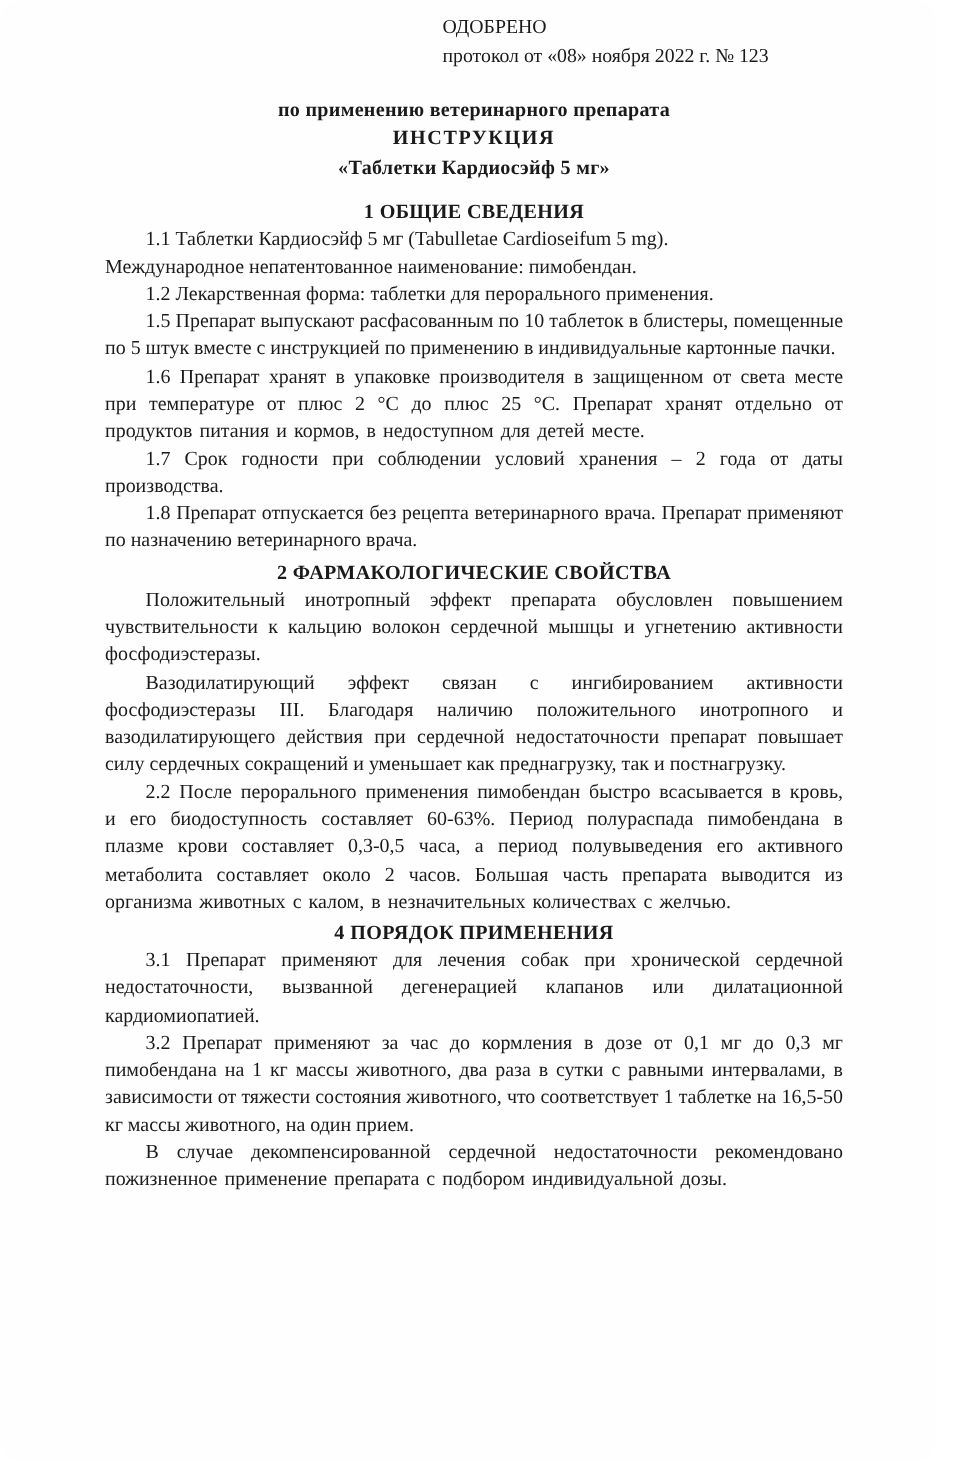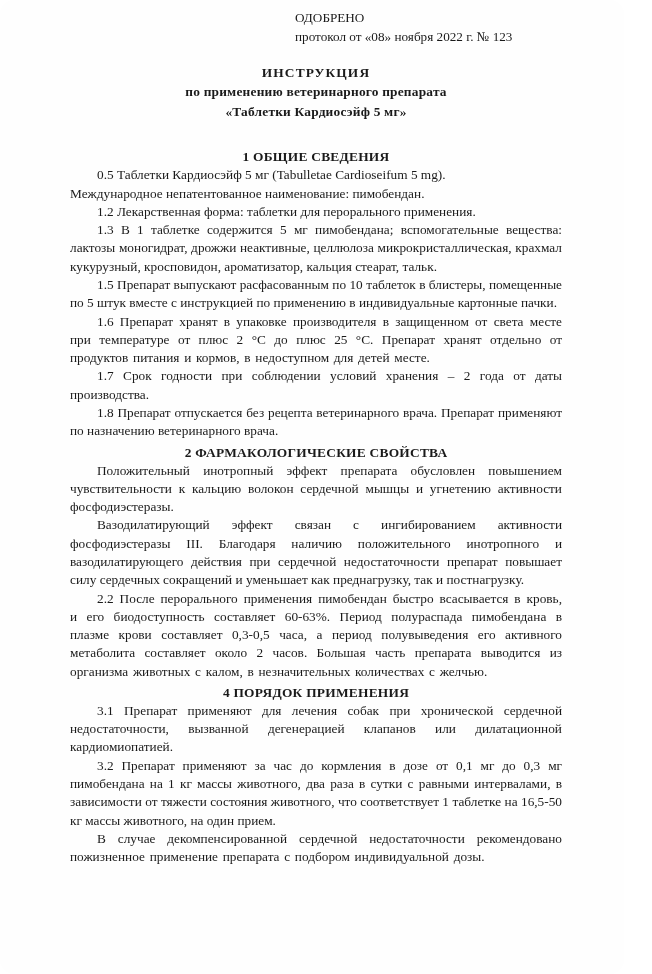--- a/index.html
+++ b/index.html
@@ -48,21 +48,21 @@
     letter-spacing: .2px;
   }
   .doc-title .ln { display: block; }
   .doc-title .ln.main { letter-spacing: 1.1px; }
 
   
   .sec-head {
     text-align: center;
     font-weight: bold;
     font-size: 13.4px;
-    margin-top: 28px;
+    margin-top: 12px;
     margin-bottom: 1px;
     letter-spacing: .25px;
   }
   .sec-head.spaced { margin-top: 4px; }
 
   
   p.para {
     margin: 0;
     font-size: 13.3px;
     line-height: 1.375;
@@ -79,30 +79,29 @@
 <body>
 
 <div class="page">
 
   <div class="approval">
     <span class="ln">ОДОБРЕНО</span>
     <span class="ln">протокол от «08» ноября 2022 г. № 123</span>
   </div>
 
   <div class="doc-title">
+    <span class="ln">по применению ветеринарного препарата</span>
     <span class="ln main">ИНСТРУКЦИЯ</span>
-    <span class="ln">по применению ветеринарного препарата</span>
     <span class="ln">«Таблетки Кардиосэйф 5 мг»</span>
   </div>
 
   <div class="sec-head">1 ОБЩИЕ СВЕДЕНИЯ</div>
-  <p class="para">0.5 Таблетки Кардиосэйф 5 мг (Tabulletae Cardioseifum 5 mg).</p>
+  <p class="para">1.1 Таблетки Кардиосэйф 5 мг (Tabulletae Cardioseifum 5 mg).</p>
   <p class="para noindent">Международное непатентованное наименование: пимобендан.</p>
   <p class="para">1.2 Лекарственная форма: таблетки для перорального применения.</p>
-  <p class="para">1.3 В 1 таблетке содержится 5 мг пимобендана; вспомогательные вещества: лактозы моногидрат, дрожжи неактивные, целлюлоза микрокристаллическая, крахмал кукурузный, кросповидон, ароматизатор, кальция стеарат, тальк.</p>
   <p class="para">1.5 Препарат выпускают расфасованным по 10 таблеток в блистеры, помещенные по 5 штук вместе с инструкцией по применению в индивидуальные картонные пачки.</p>
   <p class="para loose2">1.6 Препарат хранят в упаковке производителя в защищенном от света месте при температуре от плюс 2 °С до плюс 25 °С. Препарат хранят отдельно от продуктов питания и кормов, в недоступном для детей месте.</p>
   <p class="para">1.7 Срок годности при соблюдении условий хранения – 2 года от даты производства.</p>
   <p class="para">1.8 Препарат отпускается без рецепта ветеринарного врача. Препарат применяют по назначению ветеринарного врача.</p>
 
   <div class="sec-head spaced">2 ФАРМАКОЛОГИЧЕСКИЕ СВОЙСТВА</div>
   <p class="para loose">Положительный инотропный эффект препарата обусловлен повышением чувствительности к кальцию волокон сердечной мышцы и угнетению активности фосфодиэстеразы.</p>
   <p class="para">Вазодилатирующий эффект связан с ингибированием активности фосфодиэстеразы III. Благодаря наличию положительного инотропного и вазодилатирующего действия при сердечной недостаточности препарат повышает силу сердечных сокращений и уменьшает как преднагрузку, так и постнагрузку.</p>
   <p class="para loose2">2.2 После перорального применения пимобендан быстро всасывается в кровь, и его биодоступность составляет 60-63%. Период полураспада пимобендана в плазме крови составляет 0,3-0,5 часа, а период полувыведения его активного метаболита составляет около 2 часов. Большая часть препарата выводится из организма животных с калом, в незначительных количествах с желчью.</p>
 

